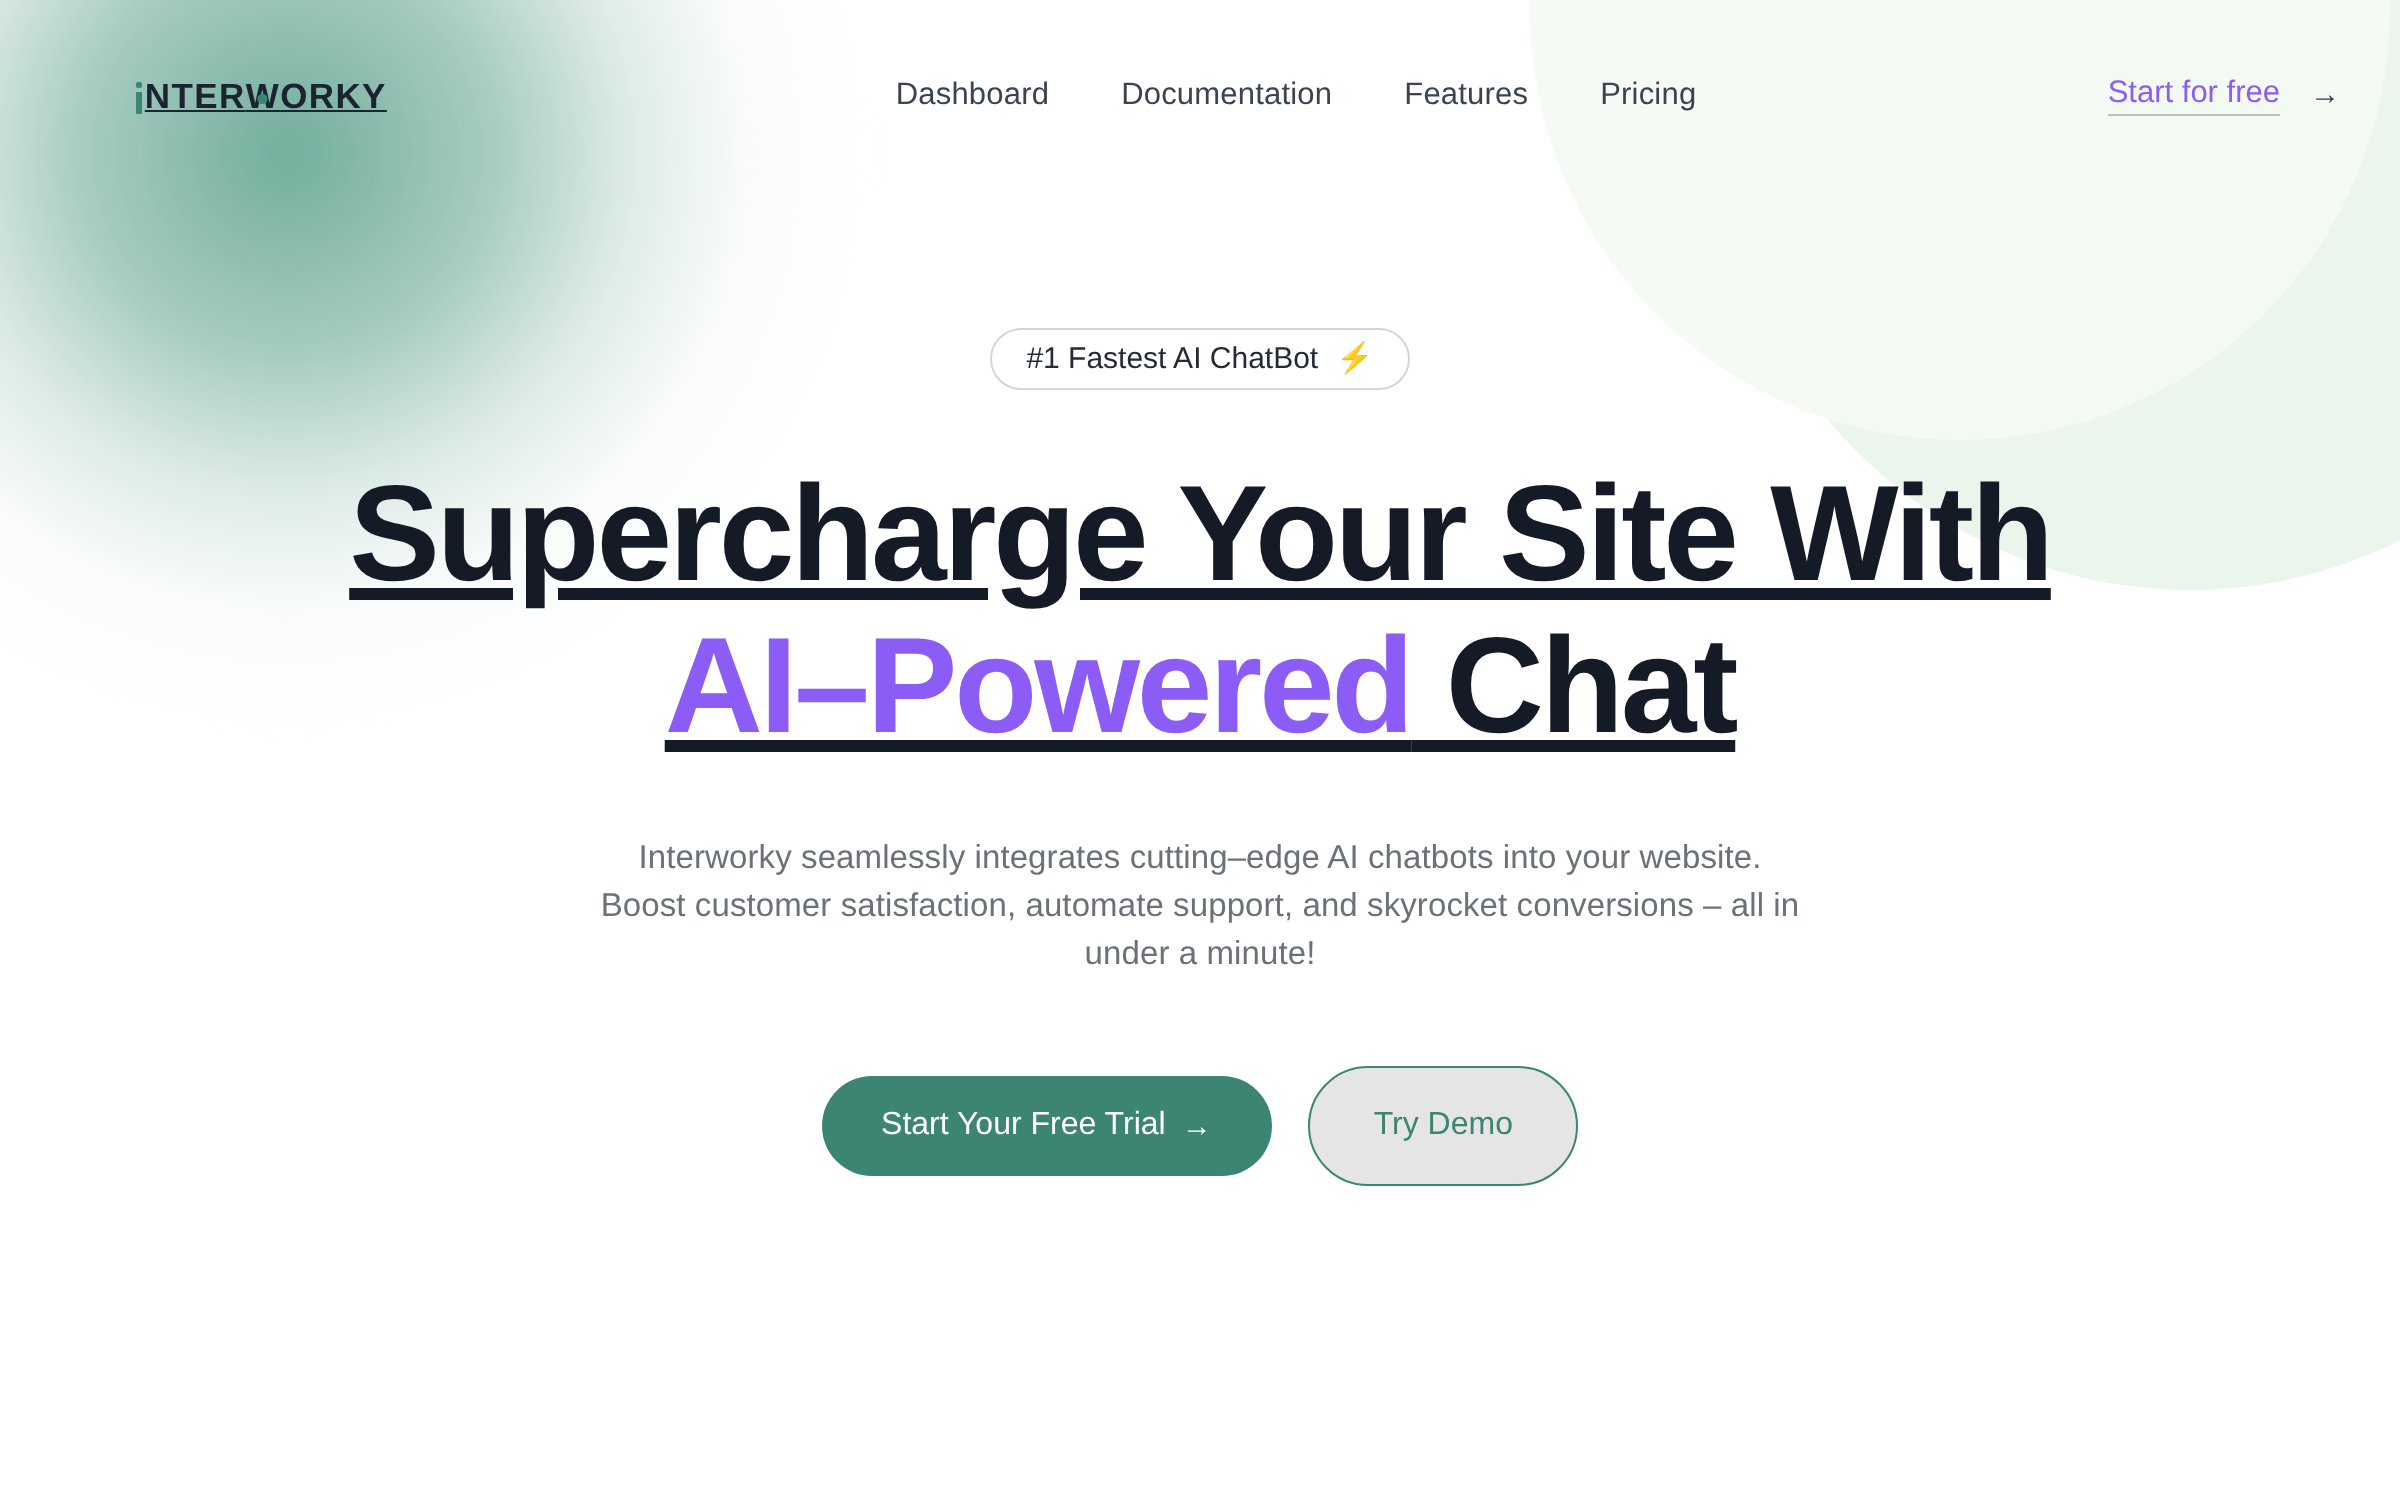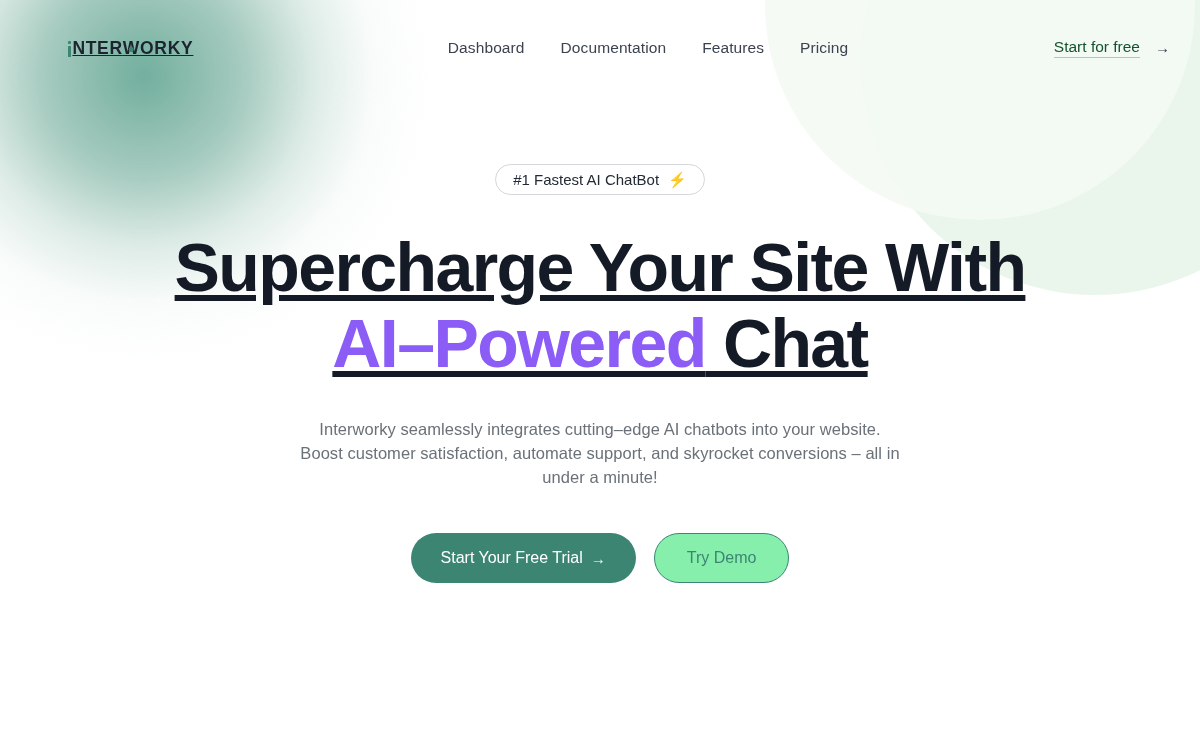--- a/index.html
+++ b/index.html
@@ -145,21 +145,21 @@
     margin-left:auto;
     display:flex;
     align-items:center;
     gap:15px;
     padding-right:10px;
     text-decoration:none;
     color:#323a46;
   }
   .header-cta .cta-text {
     font-size:15.5px;
-    color:#14532d;
+    color:#8b5cf6;
     border-bottom:1px solid #b9c2c6;
     padding-bottom:2px;
     line-height:1.15;
   }
   .header-cta .cta-arrow {
     font-size:15px;
     color:#323a46;
     line-height:1;
     margin-top:-1px;
   }
@@ -237,23 +237,23 @@
     height:50px;
     padding:0 30px;
     gap:8px;
     background:#3d8573;
     color:#ffffff;
     border:none;
   }
   .btn-primary .arrow { font-size:15px; line-height:1; }
 
   .btn-secondary {
-    height:50px;
+    height:60px;
     padding:0 32px;
-    background:#86efac;
+    background:#e5e5e5;
     color:#3d8573;
     border:1px solid #3d8573;
   }
 </style>
 </head>
 <body>
 
 <div class="bg-layer">
   <div class="blob-teal"></div>
   <div class="blob-mint-a"></div>

